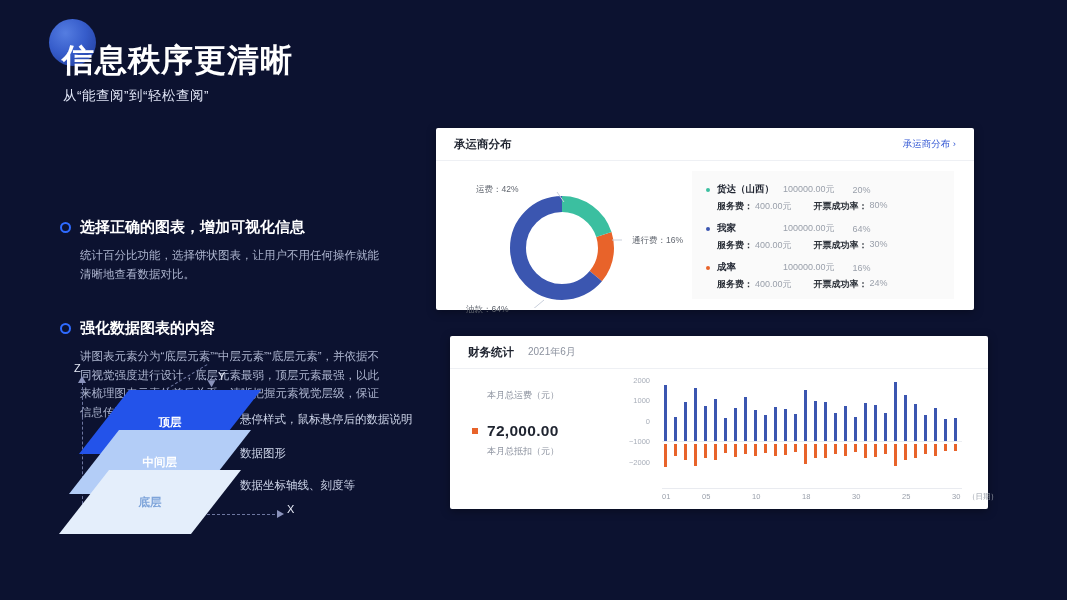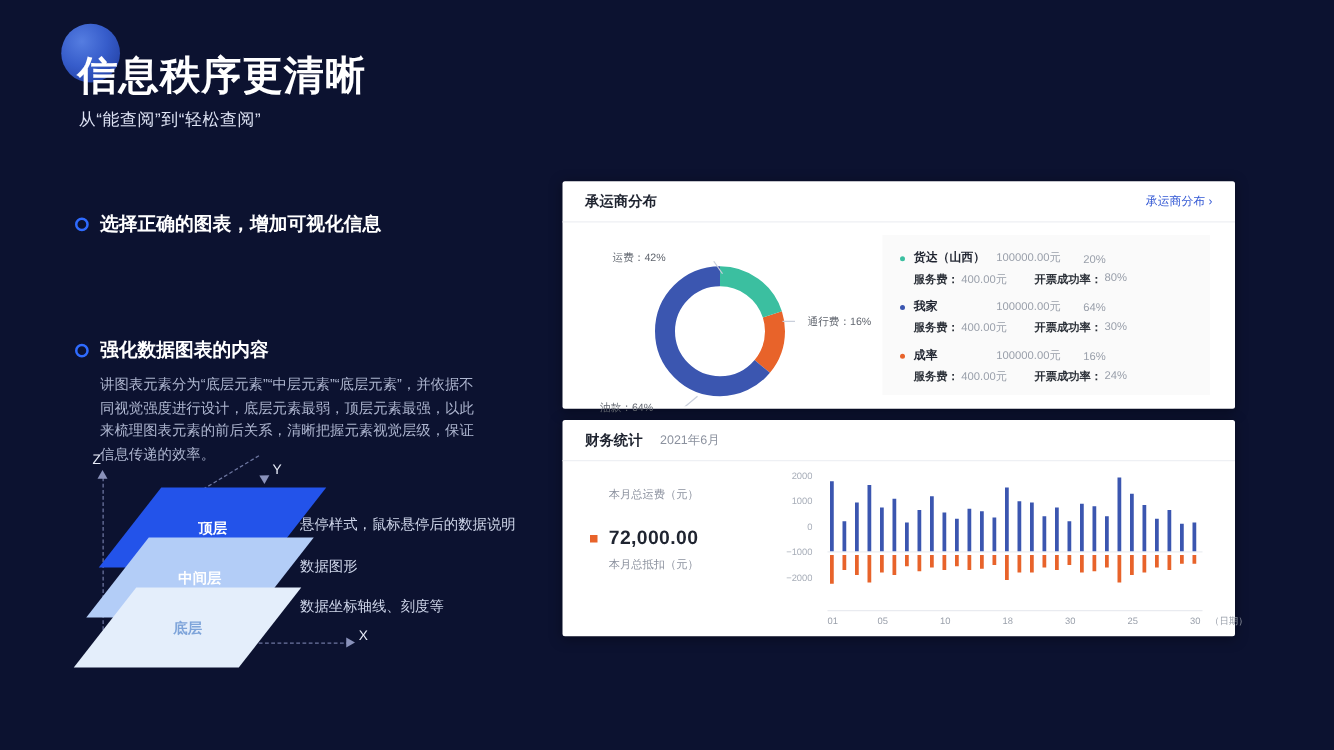--- a/index.html
+++ b/index.html
@@ -21,21 +21,21 @@
     position:absolute; left:62px; top:39px;
     font-size:32px; font-weight:bold; color:#ffffff; letter-spacing:1px;
     white-space:nowrap;
   }
   .page-subtitle{
     position:absolute; left:63px; top:87px;
     font-size:13.5px; color:#dfe4f5; letter-spacing:.5px; white-space:nowrap;
   }
 
   
-  .section{ position:absolute; left:60px; width:320px; }
+  .section{ position:absolute; left:60px; width:320px;margin-top:48px; }
   .sec-head{ display:flex; align-items:center; gap:9px; }
   .ring{
     width:11px;height:11px;border-radius:50%;
     border:2.6px solid #2f6bff; flex:0 0 auto;
   }
   .sec-title{ font-size:15px; font-weight:bold; color:#ffffff; white-space:nowrap; }
   .sec-body{
     margin-top:9px; margin-left:20px;
     font-size:11.5px; line-height:1.62; color:#aeb6d0; width:300px;
   }
@@ -84,21 +84,21 @@
   .plane-bot{ left:16px; top:102px; background:#e4eefb; }
   .plane-bot span{ color:#7ea4da; }
 
   .diag-note{ position:absolute; font-size:11.5px; color:#cfd6ea; white-space:nowrap; }
 
   
   .card{
     position:absolute; background:#ffffff; border-radius:2px;
     box-shadow:0 2px 10px rgba(0,0,0,.35);
   }
-  #card-carrier{ left:450px; top:128px; width:538px; height:182px;margin-top:17px; }
+  #card-carrier{ left:436px; top:128px; width:538px; height:182px; }
   #card-finance{ left:450px; top:336px; width:538px; height:173px; }
 
   .card-head{
     height:33px; border-bottom:1px solid #eef0f4;
     display:flex; align-items:center; padding:0 18px;
   }
   .card-head-title{ font-size:11.5px; font-weight:bold; color:#1f2430; }
   .card-head-sub{ font-size:10px; color:#8b919e; margin-left:14px; }
   .card-head-link{
     margin-left:auto; font-size:9.5px; color:#3358d4; white-space:nowrap;
@@ -153,20 +153,21 @@
 
 <div class="deco-circle"></div>
 <div class="page-title">信息秩序更清晰</div>
 <div class="page-subtitle">从“能查阅”到“轻松查阅”</div>
 
 <div class="section" style="top:170px;">
   <div class="sec-head">
     <span class="ring"></span>
     <span class="sec-title">选择正确的图表，增加可视化信息</span>
   </div>
+  <div class="sec-body">统计百分比功能，选择饼状图表，让用户不用任何操作就能清晰地查看数据对比。</div>
 </div>
 
 <div class="section" style="top:271px;">
   <div class="sec-head">
     <span class="ring"></span>
     <span class="sec-title">强化数据图表的内容</span>
   </div>
   <div class="sec-body">讲图表元素分为“底层元素”“中层元素”“底层元素”，并依据不同视觉强度进行设计，底层元素最弱，顶层元素最强，以此来梳理图表元素的前后关系，清晰把握元素视觉层级，保证信息传递的效率。</div>
 </div>
 

